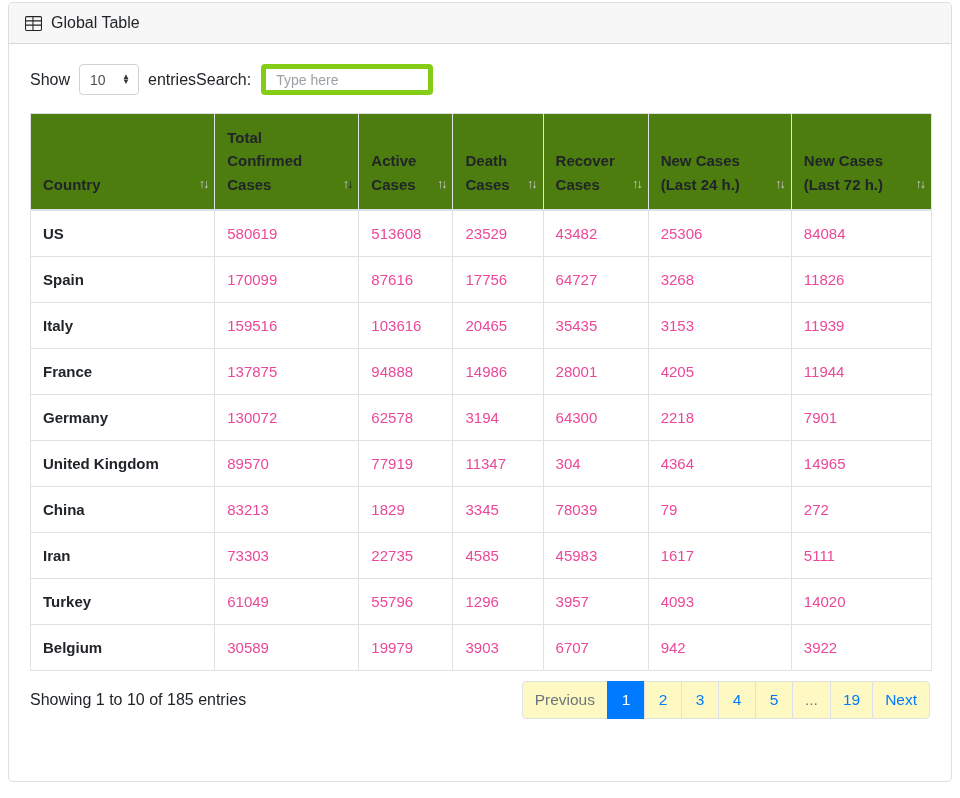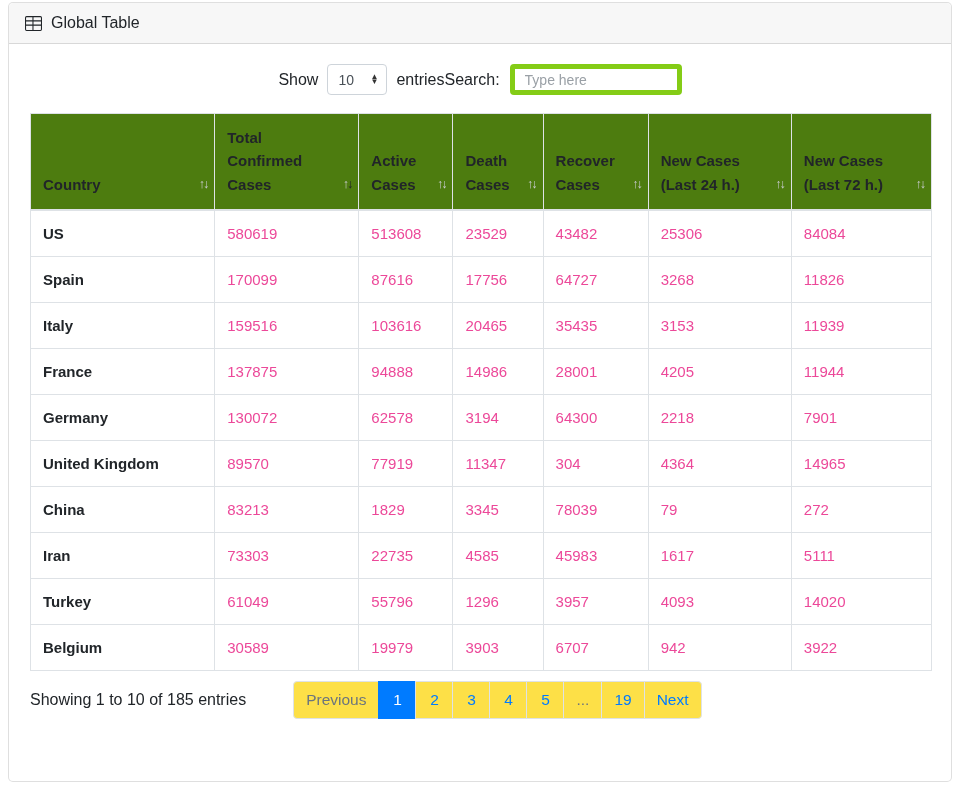--- a/index.html
+++ b/index.html
@@ -13,21 +13,21 @@
   .card-header {
     display: flex; align-items: center; gap: 9px;
     padding: 11px 16px; background: #f7f7f7;
     border-bottom: 1px solid rgba(0,0,0,0.125);
     border-radius: 5px 5px 0 0; font-size: 16px;
   }
   .table-icon svg { display: block; }
   .card-body { padding: 20px 21px 0 21px; }
 
   
-  .controls { display: flex; justify-content: center; align-items: center; margin-bottom: 18px; }
+  .controls { display: flex; justify-content: flex-start; align-items: center; margin-bottom: 18px; }
   .length-ctl { display: flex; align-items: center; gap: 9px; font-size: 16px; }
   .select-box {
     display: inline-flex; align-items: center; justify-content: space-between;
     width: 60px; height: 31px; padding: 0 8px 0 10px;
     border: 1px solid #ced4da; border-radius: 4px; background: #fff;
     font-size: 14px; color: #495057; cursor: pointer;
   }
   .select-arrows { display: inline-flex; flex-direction: column; line-height: 0.55; font-size: 8px; color: #333; }
   .search-ctl { display: flex; align-items: center; gap: 10px; font-size: 16px; }
   .search-ctl input {
@@ -44,27 +44,27 @@
     padding: 12px 26px 13px 12px; font-weight: bold; line-height: 1.55;
     border-bottom-width: 2px !important; background: #4d7c0f;
   }
   .sort-icon { position: absolute; right: 7px; bottom: 14px; font-size: 12.5px; letter-spacing: -2px; font-weight: normal; }
   .sort-icon .up, .sort-icon .down { color: #c9ccd0; }
   .sort-icon.desc .down { color: #212529; }
   tbody th { text-align: left; padding: 4px 12px; font-weight: bold; }
   tbody td { padding: 14px 12px; color: #ec4899; }
 
   
-  .table-footer { display: flex; align-items: center; margin-top: 10px; gap: 47px; }
+  .table-footer { display: flex; justify-content: space-between; align-items: center; margin-top: 10px; gap: 47px; }
   .info { font-size: 16px; }
   .pagination { display: flex; list-style: none; }
   .page-item {
     min-width: 38px; height: 38px; padding: 0 12px;
     display: flex; align-items: center; justify-content: center;
-    border: 1px solid #dee2e6; margin-left: -1px; background: #fde047;
+    border: 1px solid #dee2e6; margin-left: -1px; background: #fef9c3;
     color: #007bff; font-size: 15.5px; cursor: pointer; user-select: none;
   }
   .page-item:first-child { border-radius: 4px 0 0 4px; margin-left: 0; }
   .page-item:last-child { border-radius: 0 4px 4px 0; }
   .page-item.disabled, .page-item.ellipsis { color: #6c757d; cursor: default; }
   .page-item.active { background: #007bff; border-color: #007bff; color: #fff; }
 </style>
 </head>
 <body>
 

